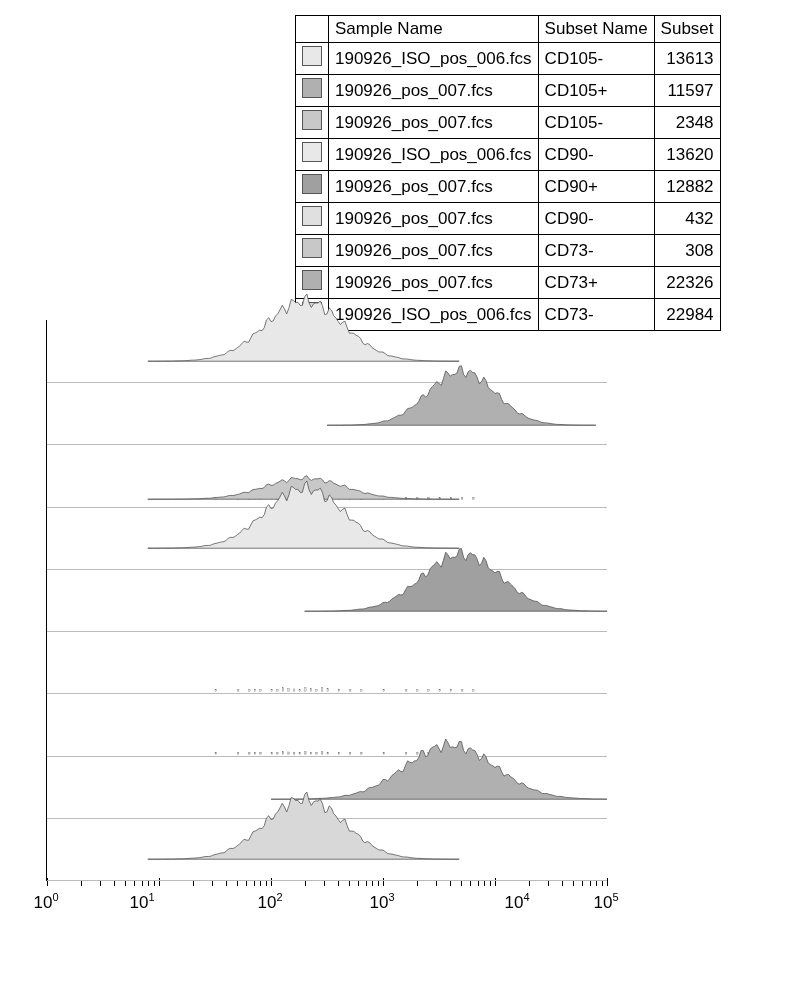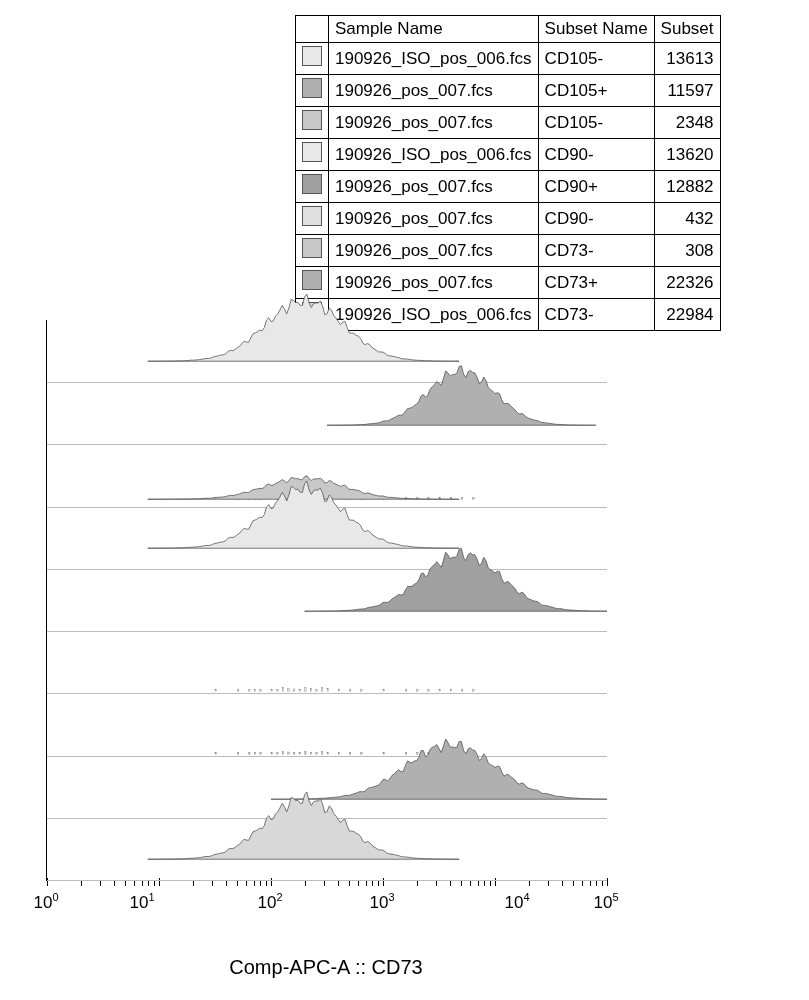--- a/index.html
+++ b/index.html
@@ -345,14 +345,13 @@
       </div>
     </div>
   <div class="tick-labels" id="tick-labels">
       <div class="tick-label" style="left: 0px;">10<sup>0</sup></div>
       <div class="tick-label" style="left: 96px;">10<sup>1</sup></div>
       <div class="tick-label" style="left: 224px;">10<sup>2</sup></div>
       <div class="tick-label" style="left: 336px;">10<sup>3</sup></div>
       <div class="tick-label" style="left: 471px;">10<sup>4</sup></div>
       <div class="tick-label" style="left: 560px;">10<sup>5</sup></div>
     </div>
-  <div class="axis-label">Comp-APC-A :: CD73</div>
 </div>
 
 </body></html>

